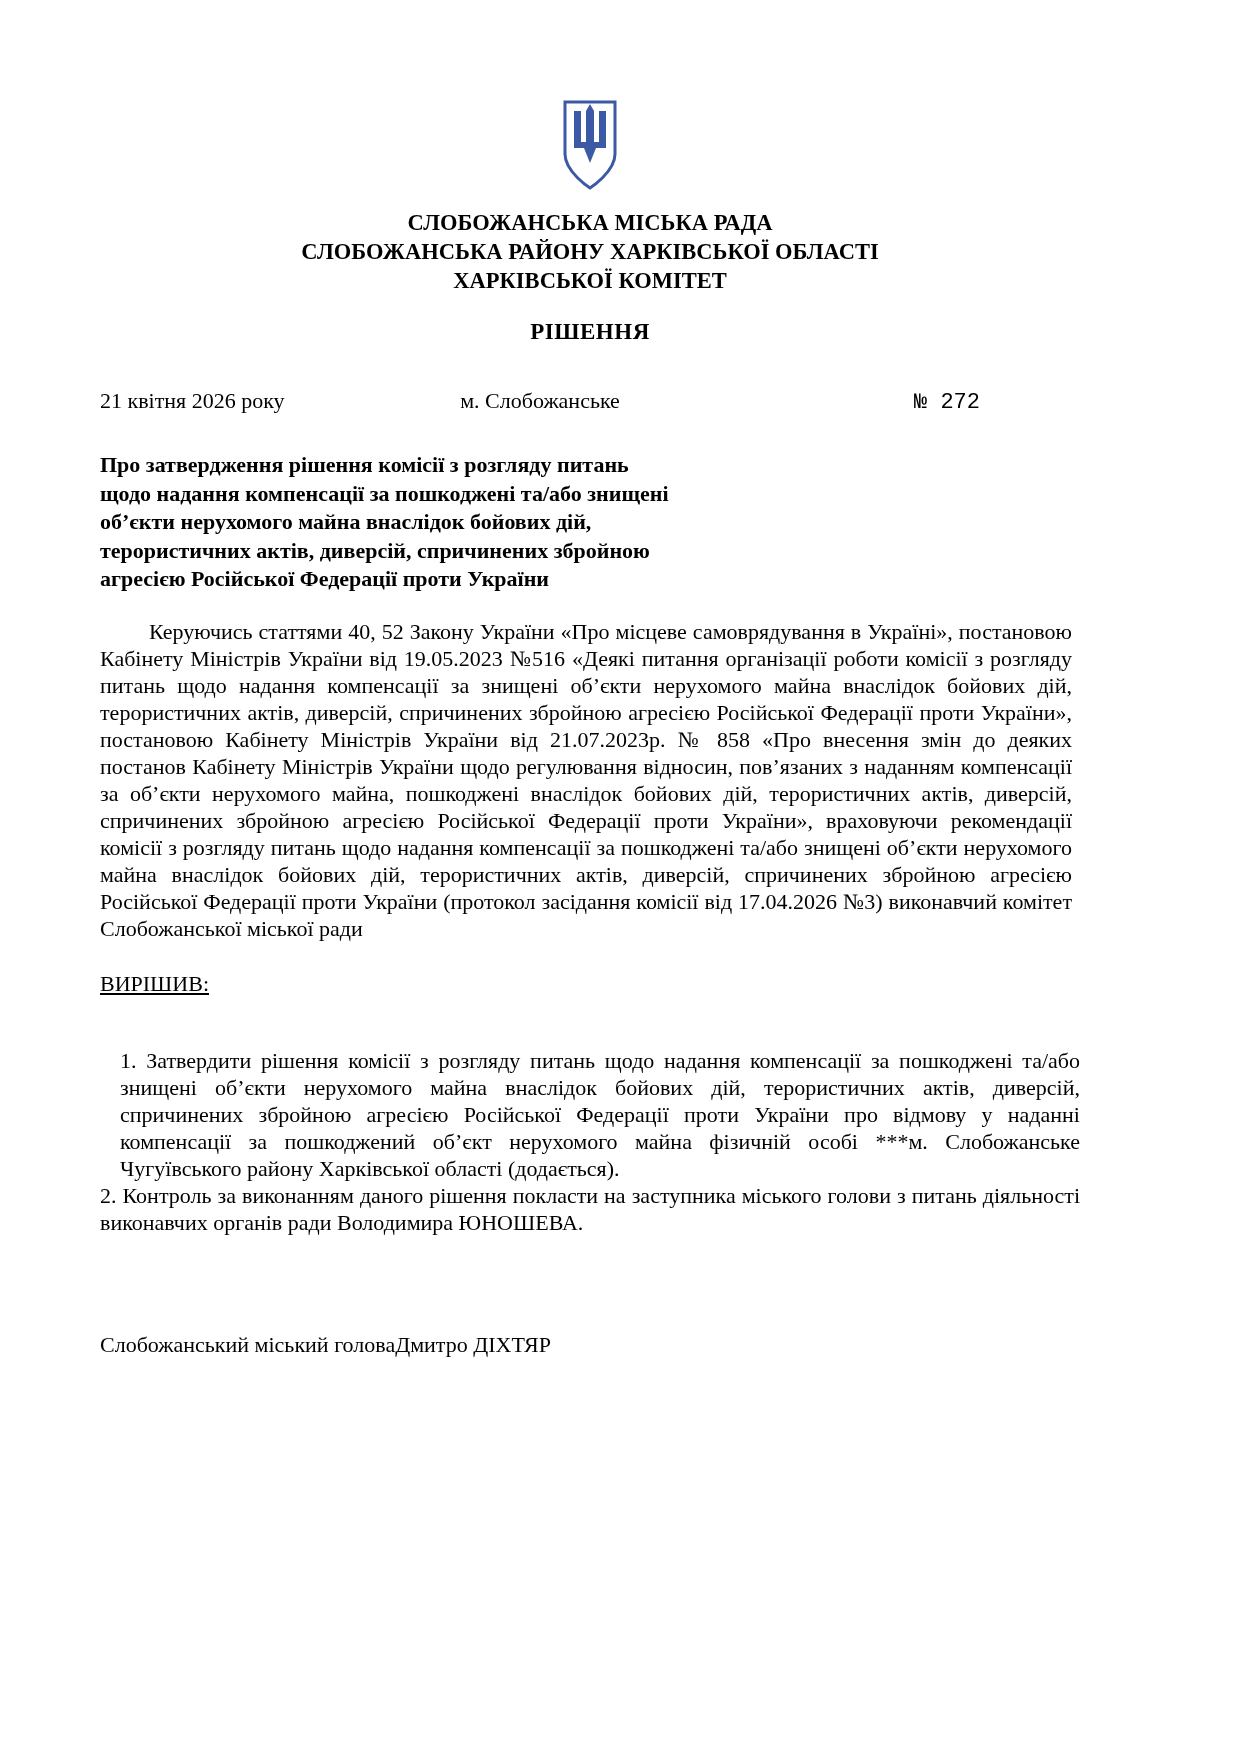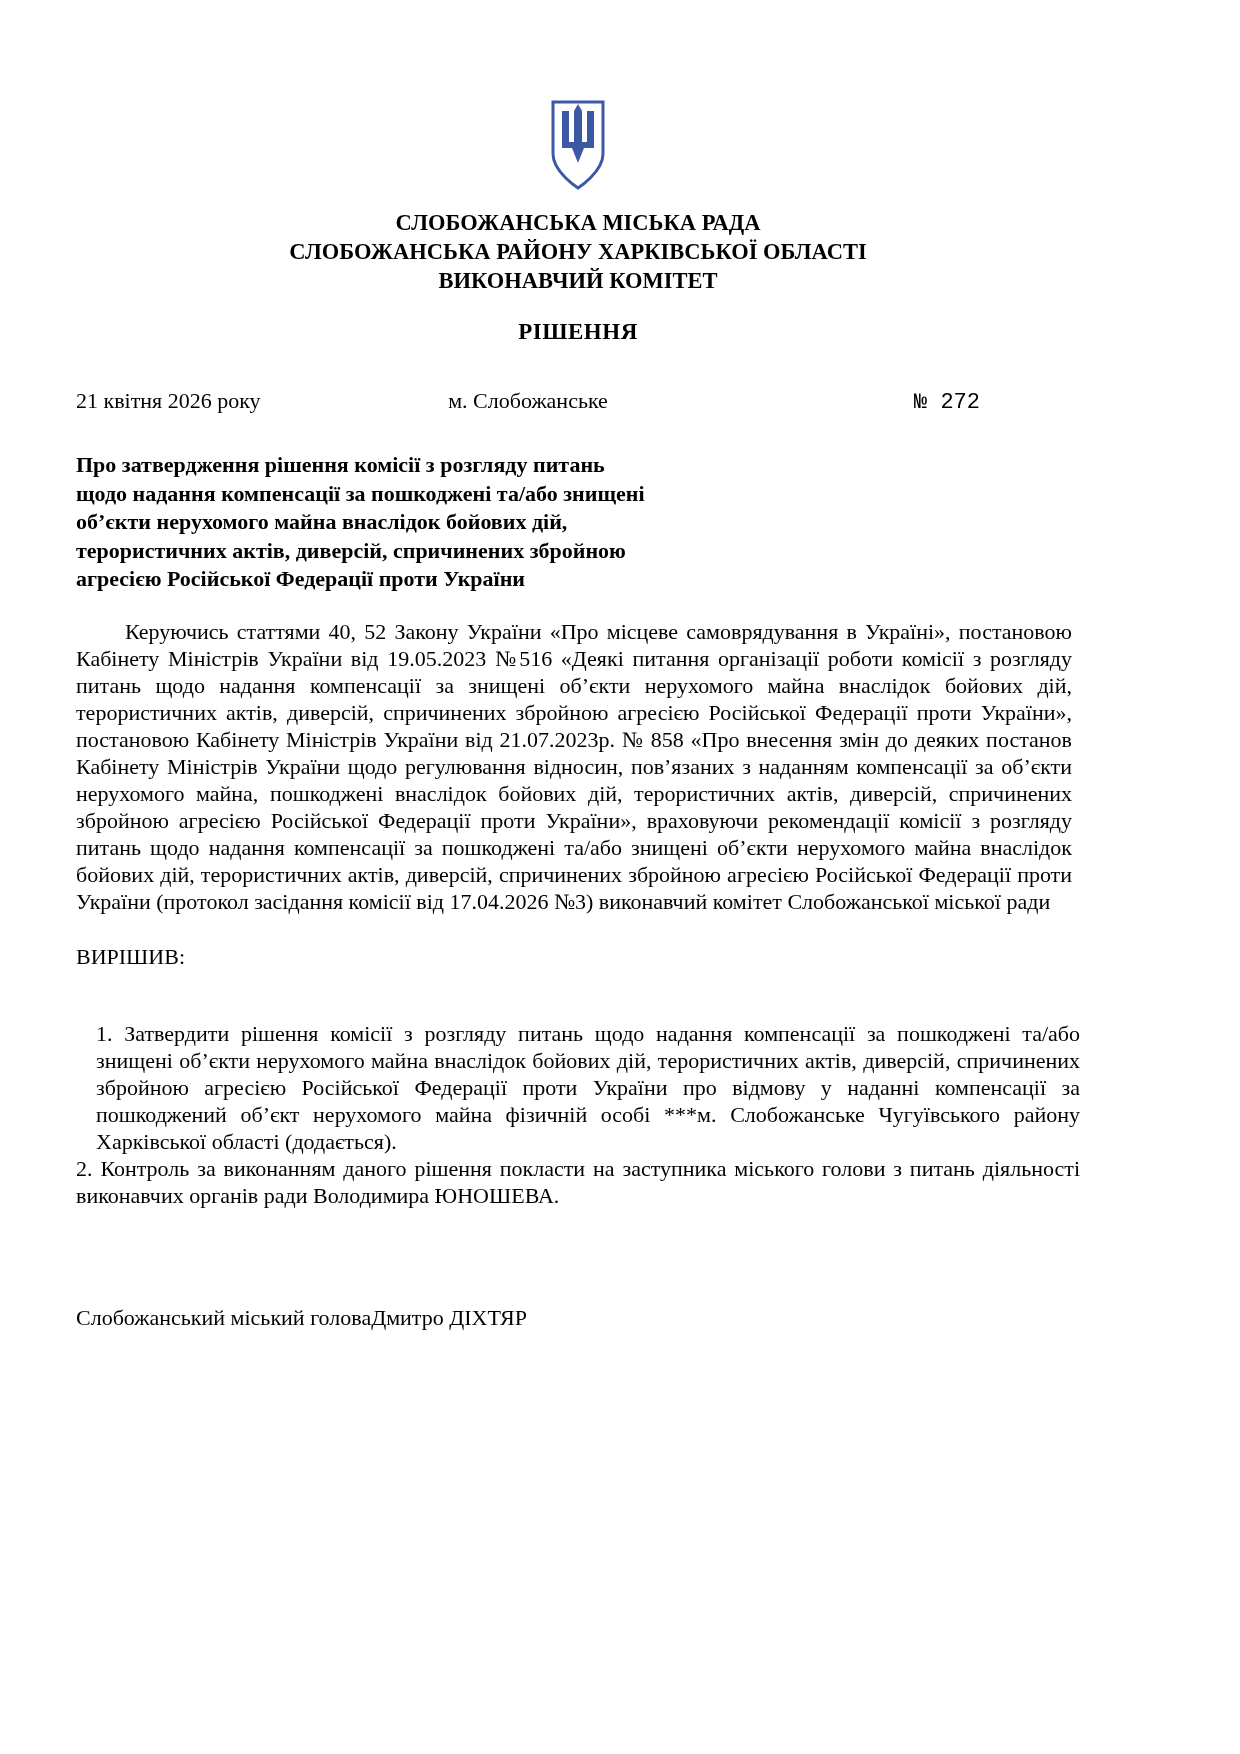--- a/index.html
+++ b/index.html
@@ -5,21 +5,21 @@
   html, body {
     margin: 0;
     padding: 0;
     background: #ffffff;
   }
   .page {
     position: relative;
     width: 1240px;
     height: 1754px;
     box-sizing: border-box;
-    padding: 98px 160px 0 76px;
+    padding: 98px 160px 0 100px;
     background: #ffffff;
     font-family: "Liberation Serif", "DejaVu Serif", serif;
     color: #000000;
     overflow: hidden;
   }
   .emblem {
     width: 66px;
     height: 96px;
     margin: 0 auto;
   }
@@ -61,20 +61,21 @@
     margin: 24px 8px 0 0;
     font-size: 22px;
     line-height: 27px;
     text-align: justify;
     text-indent: 49px;
   }
   .resolved {
     margin-top: 28px;
     font-size: 22px;
     line-height: 27px;
+    text-decoration: underline;
   }
   .item {
     margin: 0;
     font-size: 22px;
     line-height: 27px;
     text-align: justify;
   }
   .item-first { margin-top: 50px; margin-left: 20px; }
   .sig-row {
     margin-top: 95px;
@@ -100,21 +101,21 @@
         <rect x="42" y="13" width="7" height="35"></rect>
         <rect x="17" y="44" width="32" height="6"></rect>
         <polygon points="27,50 39,50 33,65"></polygon>
       </g>
     </svg>
   </div>
 
   <div class="org-header">
     <div>СЛОБОЖАНСЬКА МІСЬКА РАДА</div>
     <div>СЛОБОЖАНСЬКА РАЙОНУ ХАРКІВСЬКОЇ ОБЛАСТІ</div>
-    <div>ВИКОНАВЧИЙ КОМІТЕТ</div>
+    <div>ХАРКІВСЬКОЇ КОМІТЕТ</div>
   </div>
 
   <div class="doc-type">РІШЕННЯ</div>
 
   <div class="meta-row">
     <div class="meta-left">21 квітня 2026 року</div>
     <div class="meta-center">м. Слобожанське</div>
     <div class="meta-right">№ 272</div>
   </div>
 

